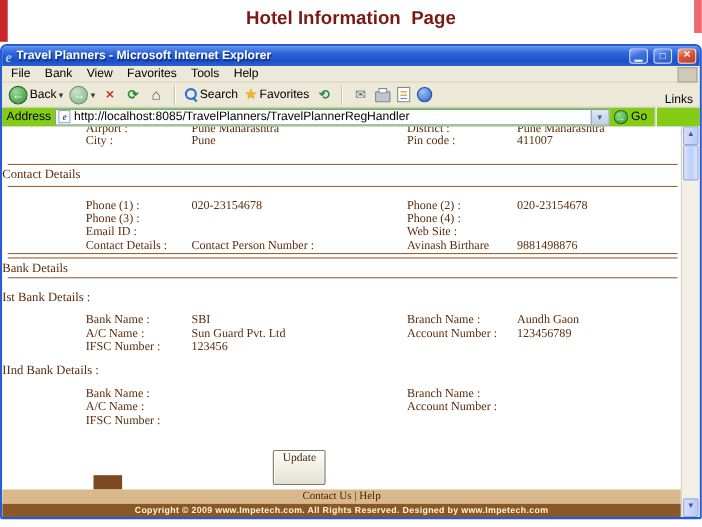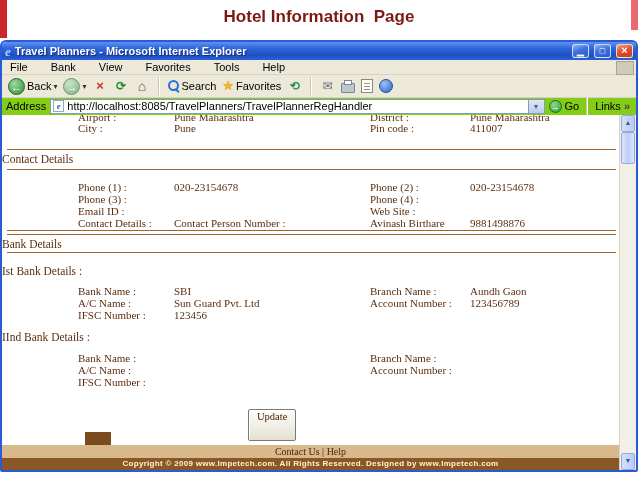--- a/index.html
+++ b/index.html
@@ -21,21 +21,21 @@
   .ie-e{color:#A8D2FF;font-family:"Liberation Serif",serif;font-style:italic;font-weight:bold;
        font-size:13px;line-height:13px;}
   .title-text{flex:1;color:#fff;font-size:11px;font-weight:bold;white-space:nowrap;
        overflow:hidden;text-shadow:1px 1px 1px rgba(10,30,90,.7);}
   .wbtn{width:17px;height:14px;border:1px solid rgba(255,255,255,.75);border-radius:3px;
        color:#fff;font-size:9px;font-weight:bold;text-align:center;line-height:12px;
        box-sizing:border-box;margin-left:1px;}
   .wbtn.bl{background:linear-gradient(160deg,#8FB4F4 0%,#3E71DE 45%,#2A5ACB 100%);}
   .wbtn.cl{background:linear-gradient(160deg,#F2A48C 0%,#DD5433 45%,#C33E1C 100%);font-size:11px;line-height:11px;}
 
-  .menubar{height:14px;display:flex;align-items:center;gap:23px;padding:0 8px;font-size:11px;
+  .menubar{height:14px;display:flex;align-items:center;gap:13px;padding:0 8px;font-size:11px;
        color:#000;border-bottom:1px solid #D8D4C4;background:#ECE9D8;position:relative;}
   .menu-brand{position:absolute;right:2px;top:1px;width:16px;height:12px;background:#CFCBB8;
        border:1px solid #A8A48F;}
 
   .toolbar{height:22px;display:flex;align-items:center;gap:4px;padding:0 5px;
        border-bottom:1px solid #D8D4C4;background:#ECE9D8;font-size:11px;}
   .tbtn{display:flex;align-items:center;gap:2px;height:20px;padding:0 1px;}
   .circle{width:17px;height:17px;border-radius:50%;color:#fff;font-size:11px;line-height:16px;
        text-align:center;box-sizing:border-box;}
   .circle.green{background:radial-gradient(circle at 35% 30%,#9ED89E,#2F8F2F);border:1px solid #1E6A1E;}
@@ -71,21 +71,21 @@
   .doc-icon{width:11px;height:12px;background:#fff;border:1px solid #9AA8B8;color:#2864C8;
        font-family:"Liberation Serif",serif;font-weight:bold;font-style:italic;font-size:9px;
        line-height:10px;text-align:center;box-sizing:border-box;}
   .url{flex:1;font-size:11px;color:#000;white-space:nowrap;overflow:hidden;}
   .addr-dd{width:15px;height:13px;background:linear-gradient(#DFE7F5,#BFCDE9);
        border-left:1px solid #7F9DB9;color:#44617E;font-size:8px;text-align:center;line-height:13px;}
   .go-btn{display:flex;align-items:center;gap:3px;font-size:11px;color:#000;}
   .go-circle{width:13px;height:13px;border-radius:50%;color:#fff;font-size:9px;line-height:13px;
        text-align:center;background:radial-gradient(circle at 35% 30%,#8FD98F,#2E9E2E);
        border:1px solid #1E6A1E;box-sizing:border-box;}
-  .links-btn{display:flex;align-items:center;gap:3px;font-size:11px;color:#000;padding-right:2px;}
+  .links-btn{display:flex;align-items:center;gap:18px;font-size:11px;color:#000;padding-right:2px;flex-direction:column;}
   .chev{color:#444;font-weight:bold;}
 
   
   .page{position:absolute;left:0;right:17px;top:73px;bottom:0;background:#fff;overflow:hidden;
        font-family:"Liberation Serif",serif;color:#5C2E0E;}
   .frow{position:absolute;left:0;right:0;padding-left:76px;display:grid;
        grid-template-columns:96px 196px minmax(100px,max-content) auto;
        font-size:11px;line-height:12px;white-space:nowrap;}
   .fcenter{position:absolute;left:0;right:0;font-size:11.5px;line-height:12px;}
   .hline{position:absolute;left:5px;right:3px;height:1px;background:#9A6433;}

